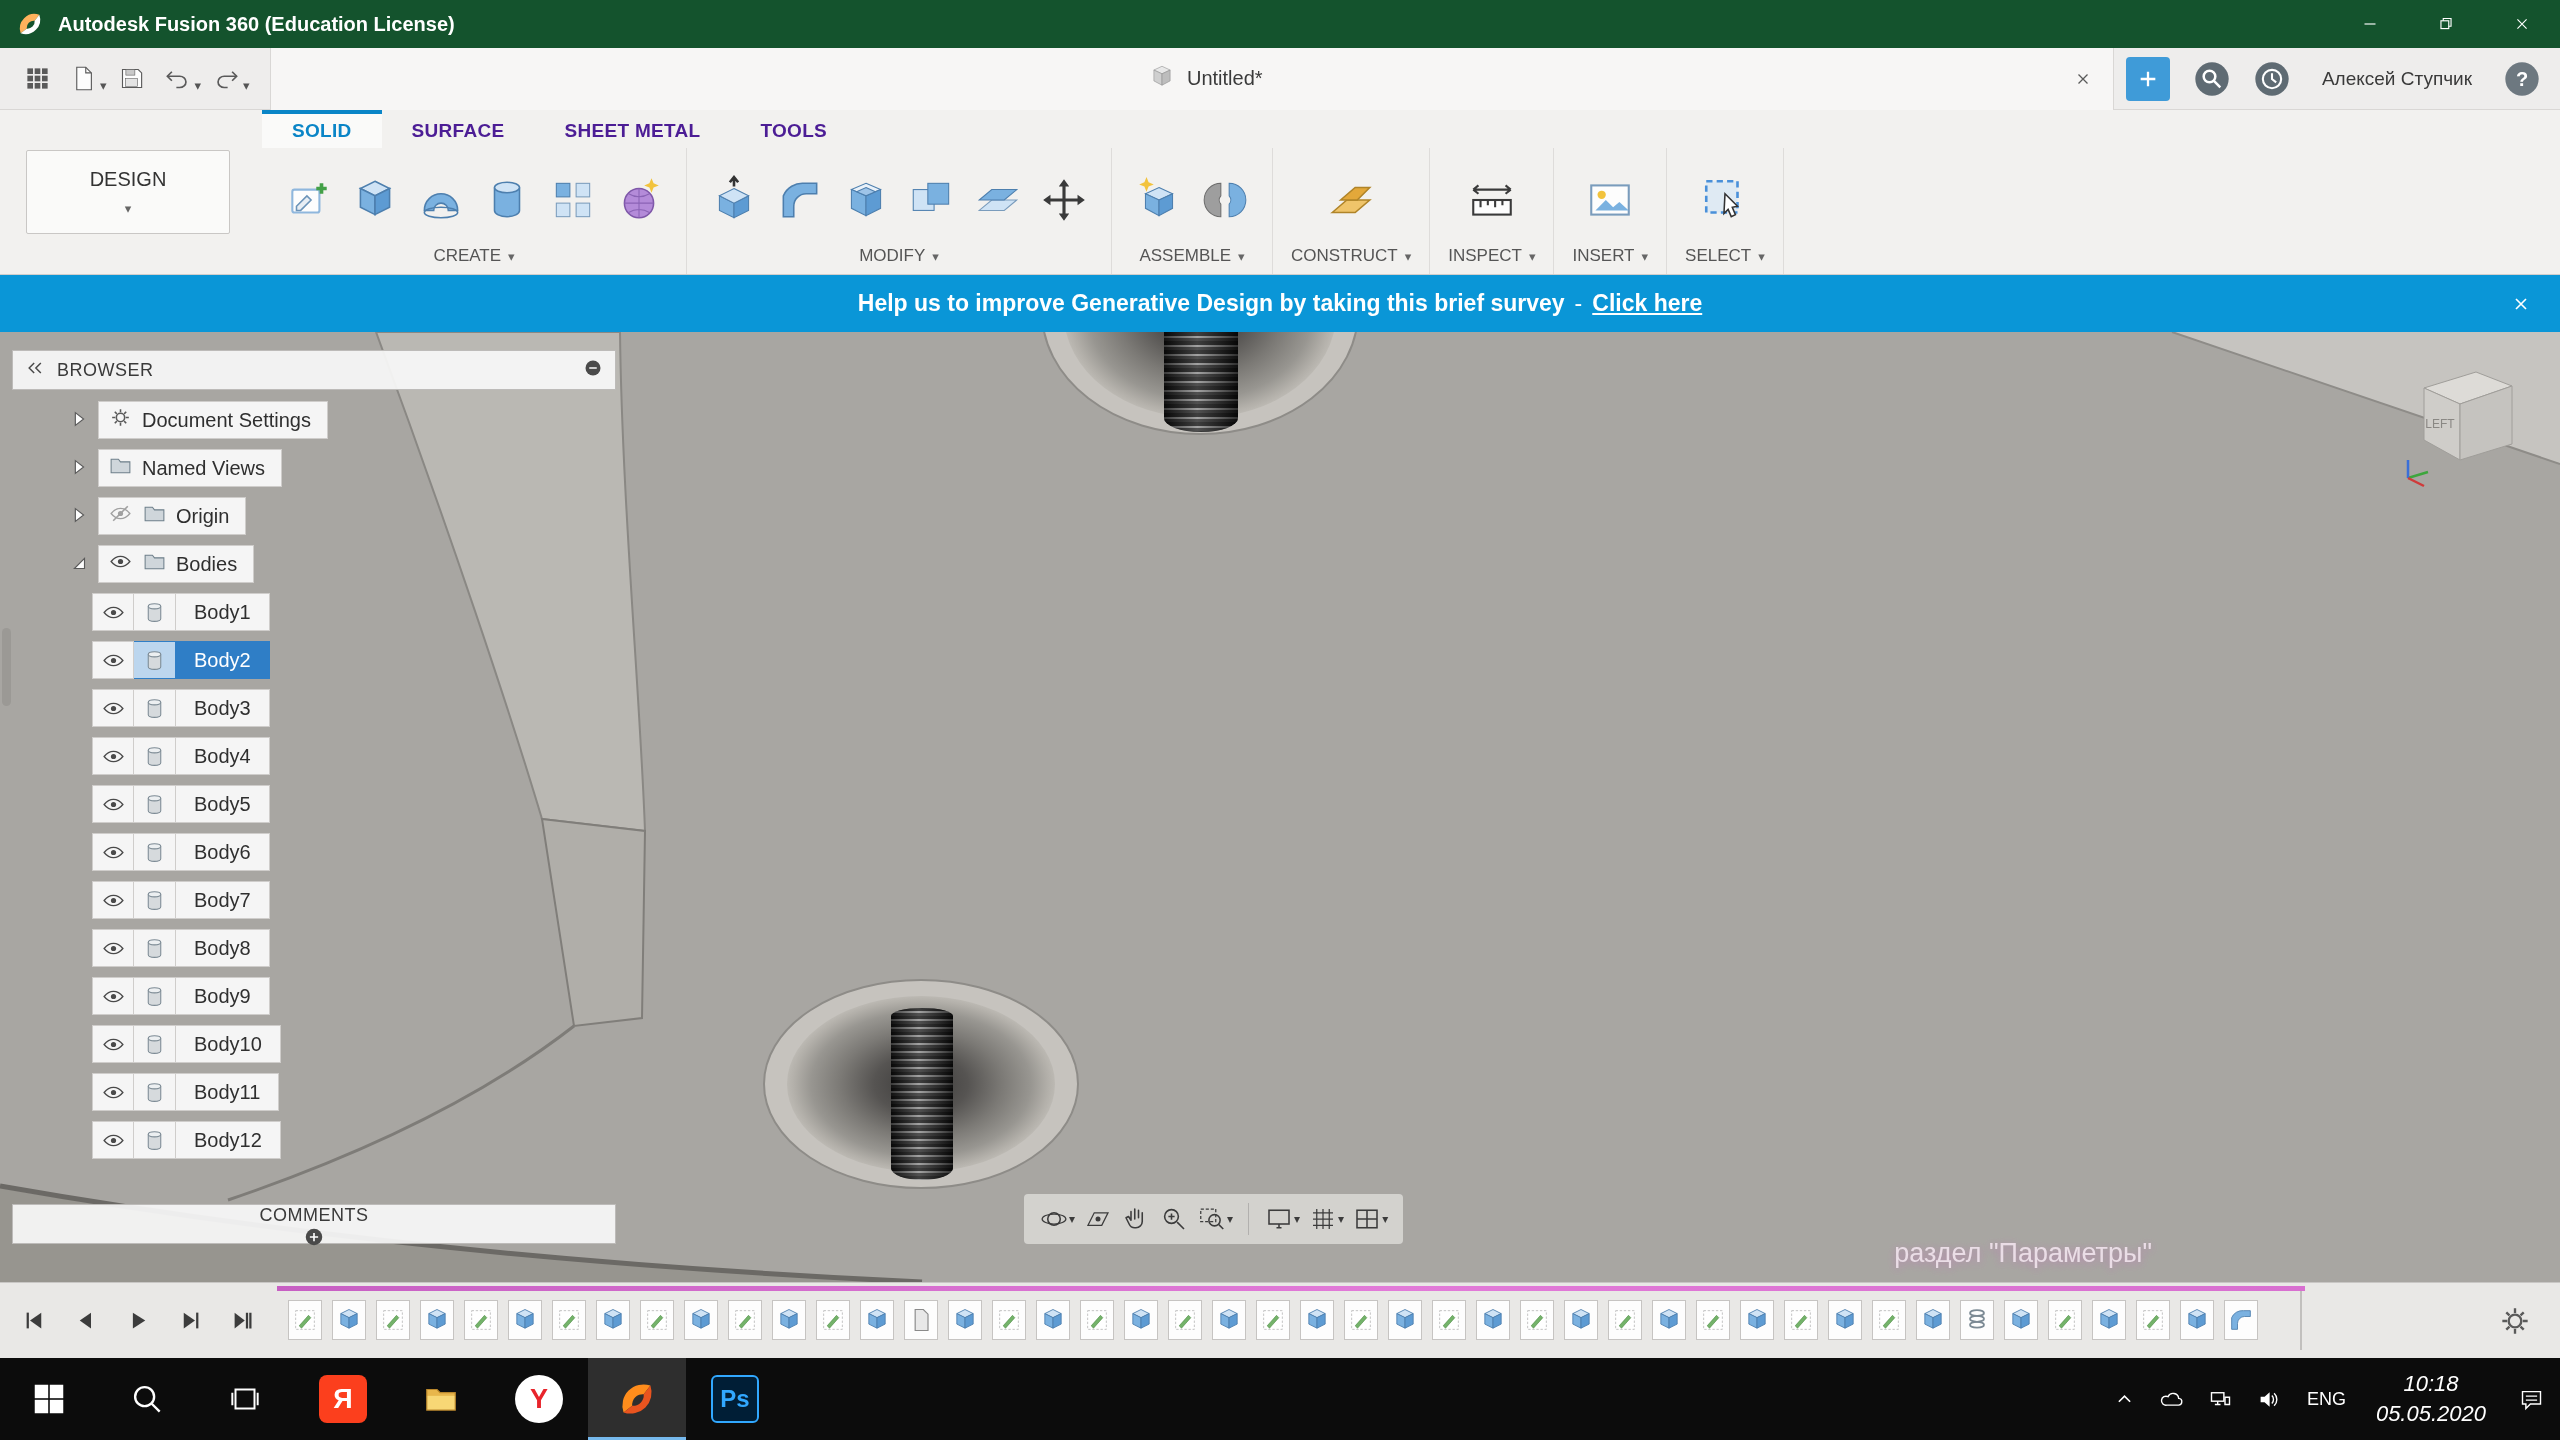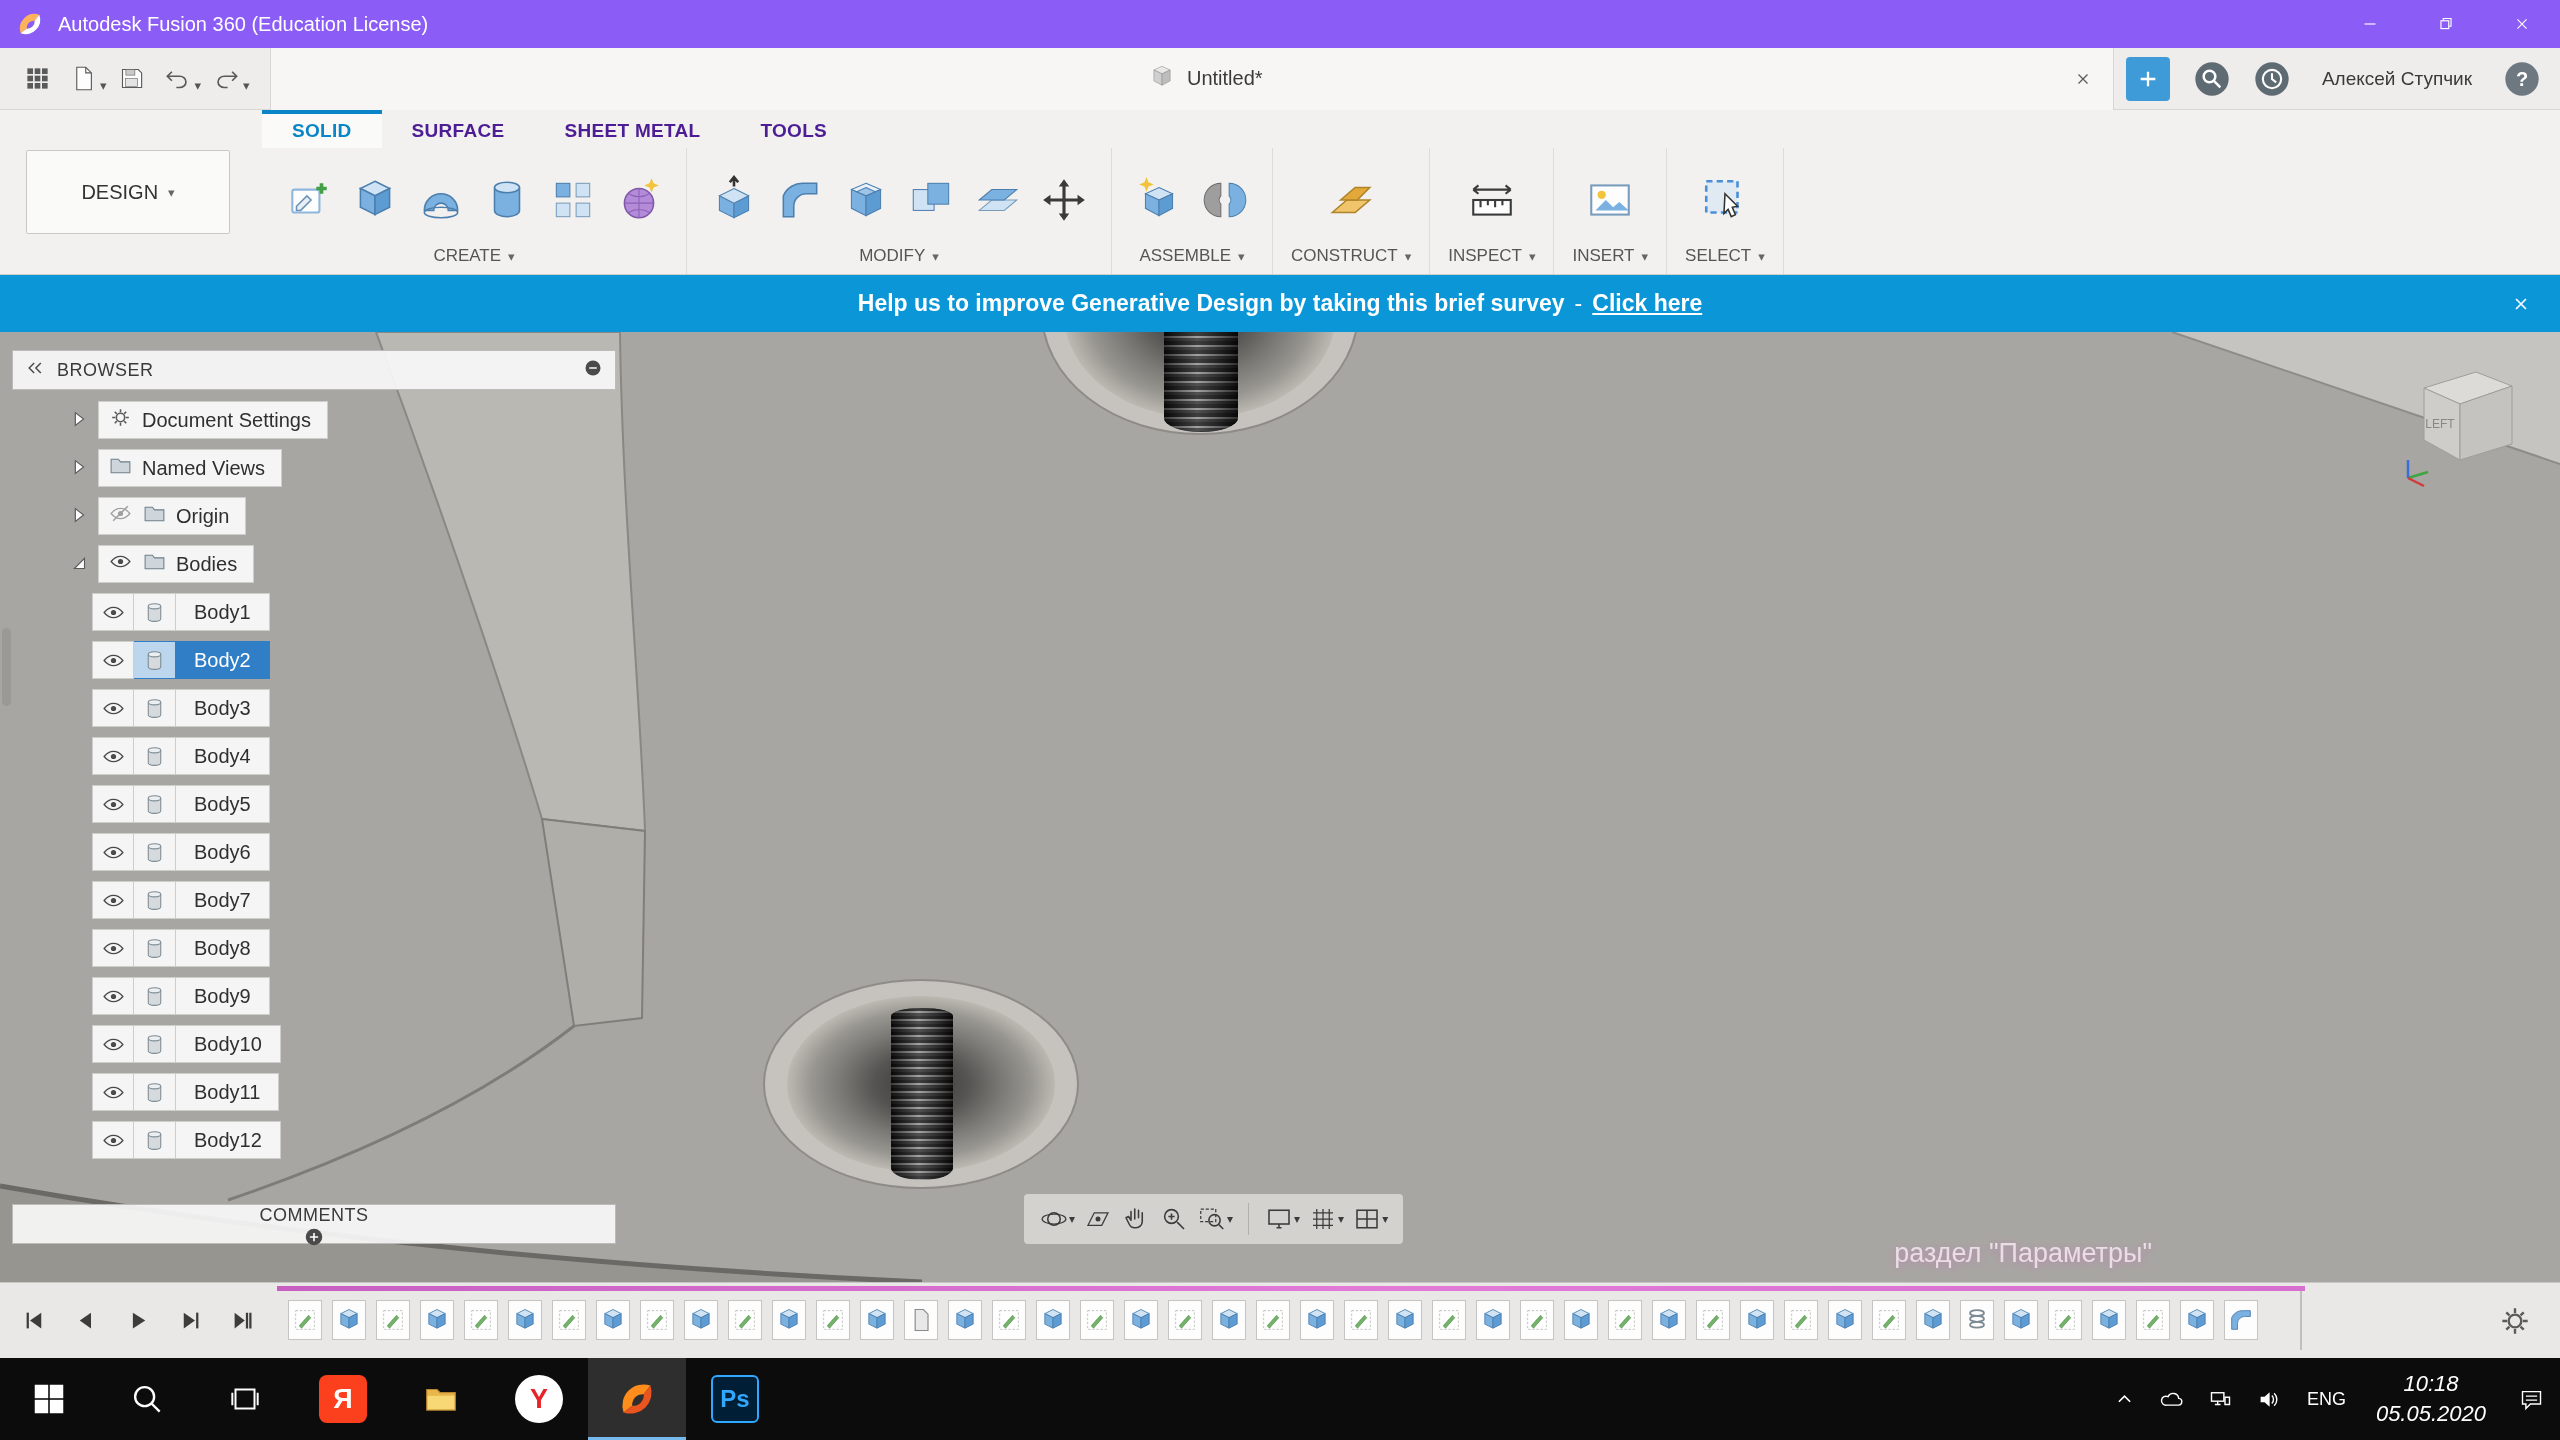--- a/index.html
+++ b/index.html
@@ -1,20 +1,20 @@
 <!DOCTYPE html>
 <html><head>
 <meta charset="utf-8">
 <style>
   * { box-sizing: border-box; margin: 0; padding: 0; }
   html,body { width:2560px; height:1440px; overflow:hidden; }
   body { font-family:"Liberation Sans", sans-serif; background:#a8a6a2; }
 
   
-  .titlebar { height:48px; background:#8b5cf6; display:flex; align-items:center; color:#fff; }
+  .titlebar { height:48px; background:#14532d; display:flex; align-items:center; color:#fff;font-weight:bold; }
   .titlebar .logo { width:32px; height:32px; margin:0 12px 0 14px; }
   .titlebar .logo svg { width:32px; height:32px; }
   .titlebar .title { font-size:20px; }
   .win-controls { margin-left:auto; display:flex; }
   .win-btn { width:76px; height:48px; display:flex; align-items:center; justify-content:center; }
   .win-btn svg { width:22px; height:22px; }
 
   
   .row2 { height:62px; background:#eeedec; display:flex; align-items:center; border-bottom:1px solid #d9d7d5; }
   .qt-group { display:flex; align-items:center; margin-left:14px; }
@@ -29,21 +29,21 @@
   .newtab-btn { width:44px; height:44px; margin:0 12px; background:#3f9bd8; border-radius:4px; display:flex; align-items:center; justify-content:center; }
   .newtab-btn svg path { stroke:#fff; }
   .newtab-btn svg { width:22px; height:22px; }
   .round-icon { width:40px; height:40px; margin:0 10px; }
   .round-icon svg { width:40px; height:40px; }
   .user-name { font-size:19px; color:#3a3a3a; margin:0 20px; white-space:nowrap; }
   .help-btn { margin-right:18px; }
 
   
   .ribbon { height:165px; background:#f2f1ef; position:relative; border-bottom:1px solid #d0cecc; }
-  .design-btn { position:absolute; left:26px; top:40px; width:204px; height:84px; background:#fafaf9; border:1px solid #c9c7c5; border-radius:2px; display:flex; align-items:center; justify-content:center; gap:10px; font-size:20px; color:#333; }
+  .design-btn { position:absolute; left:26px; top:40px; width:204px; height:84px; background:#fafaf9; border:1px solid #c9c7c5; border-radius:2px; display:flex; align-items:center; justify-content:center; gap:10px; font-size:20px; color:#333;flex-direction:column; }
   .ribbon-tabs { position:absolute; left:262px; top:0; height:38px; display:flex; }
   .rtab { padding:0 30px; display:flex; align-items:center; font-size:19px; color:#4c1d95; border-top:4px solid transparent; letter-spacing:.3px;font-weight:bold; }
   .rtab.active { color:#0a85c7; border-top-color:#0a85c7; background:#fafaf9; font-weight:bold; }
   .ribbon-groups { position:absolute; left:262px; top:38px; bottom:0; display:flex; }
   .rgroup { display:flex; flex-direction:column; align-items:center; padding:6px 18px 4px; border-right:1px solid #dedcda; }
   .gicons { display:flex; align-items:center; gap:8px; flex:1; }
   .ribbon-icon { width:58px; height:58px; display:flex; align-items:center; justify-content:center; }
   .ribbon-icon svg { width:50px; height:50px; }
   .glabel { font-size:17px; color:#555; display:flex; gap:7px; align-items:center; padding-bottom:4px; }
   .caret { font-size:13px; color:#666; }

